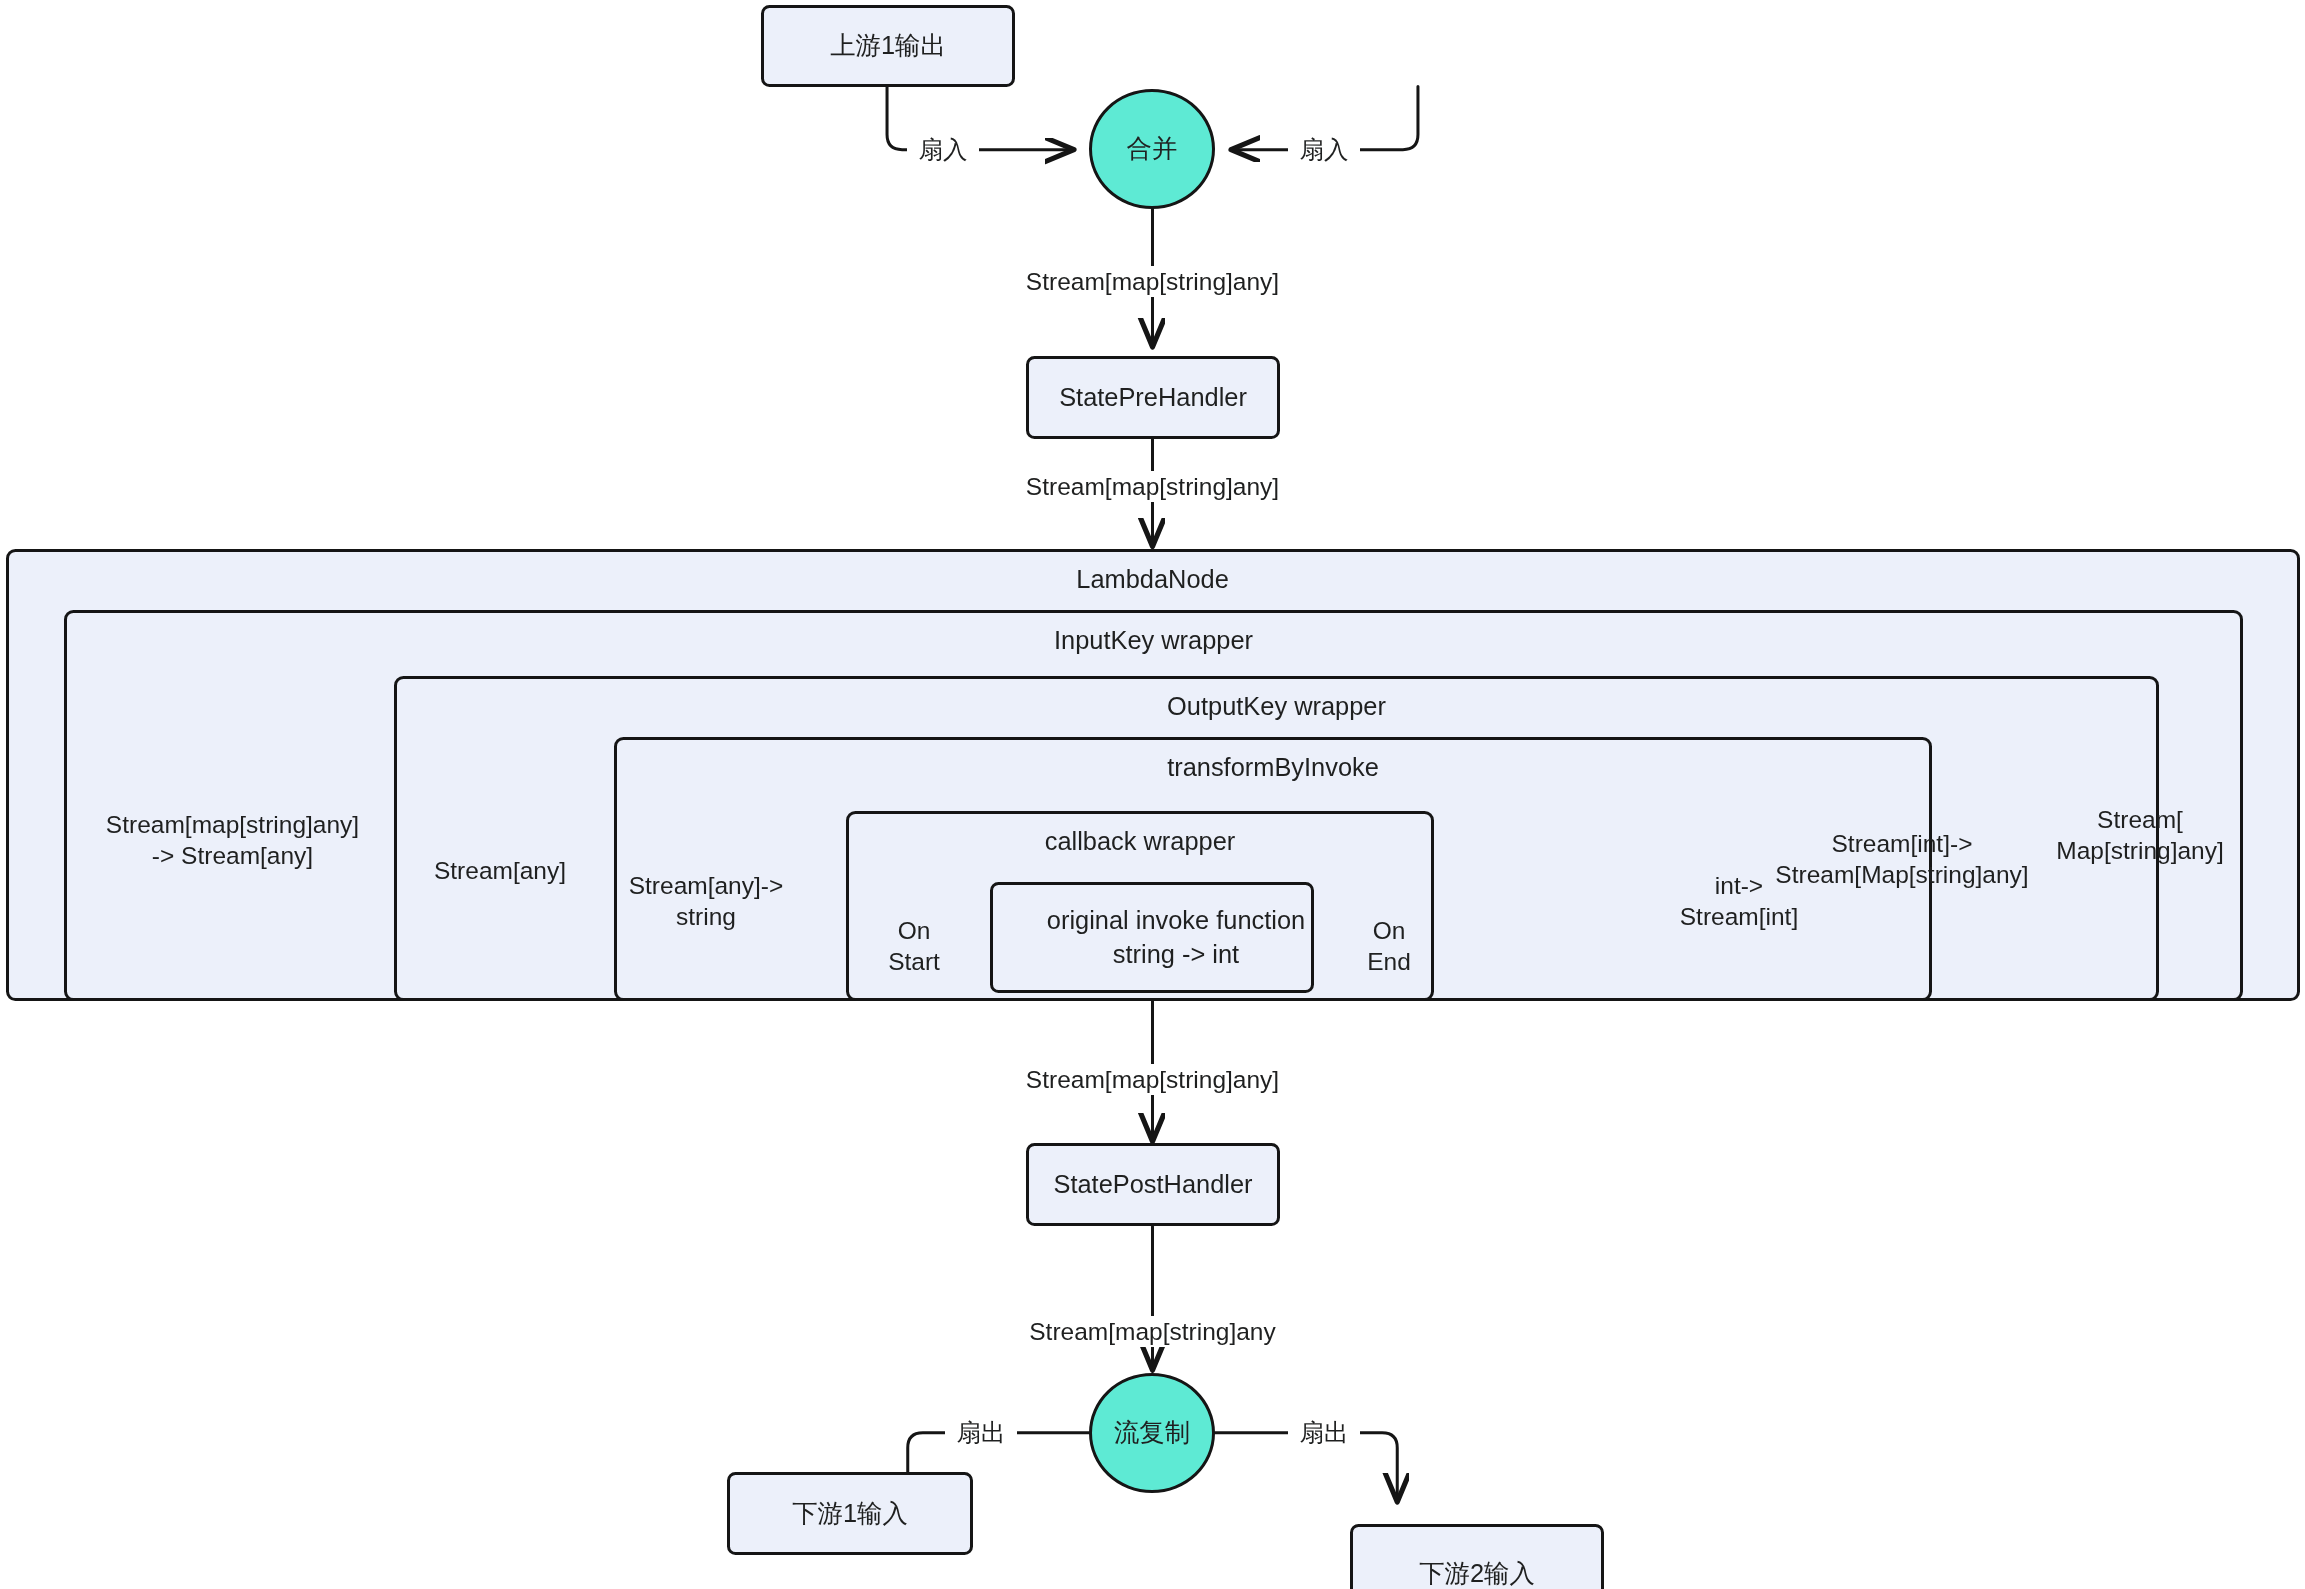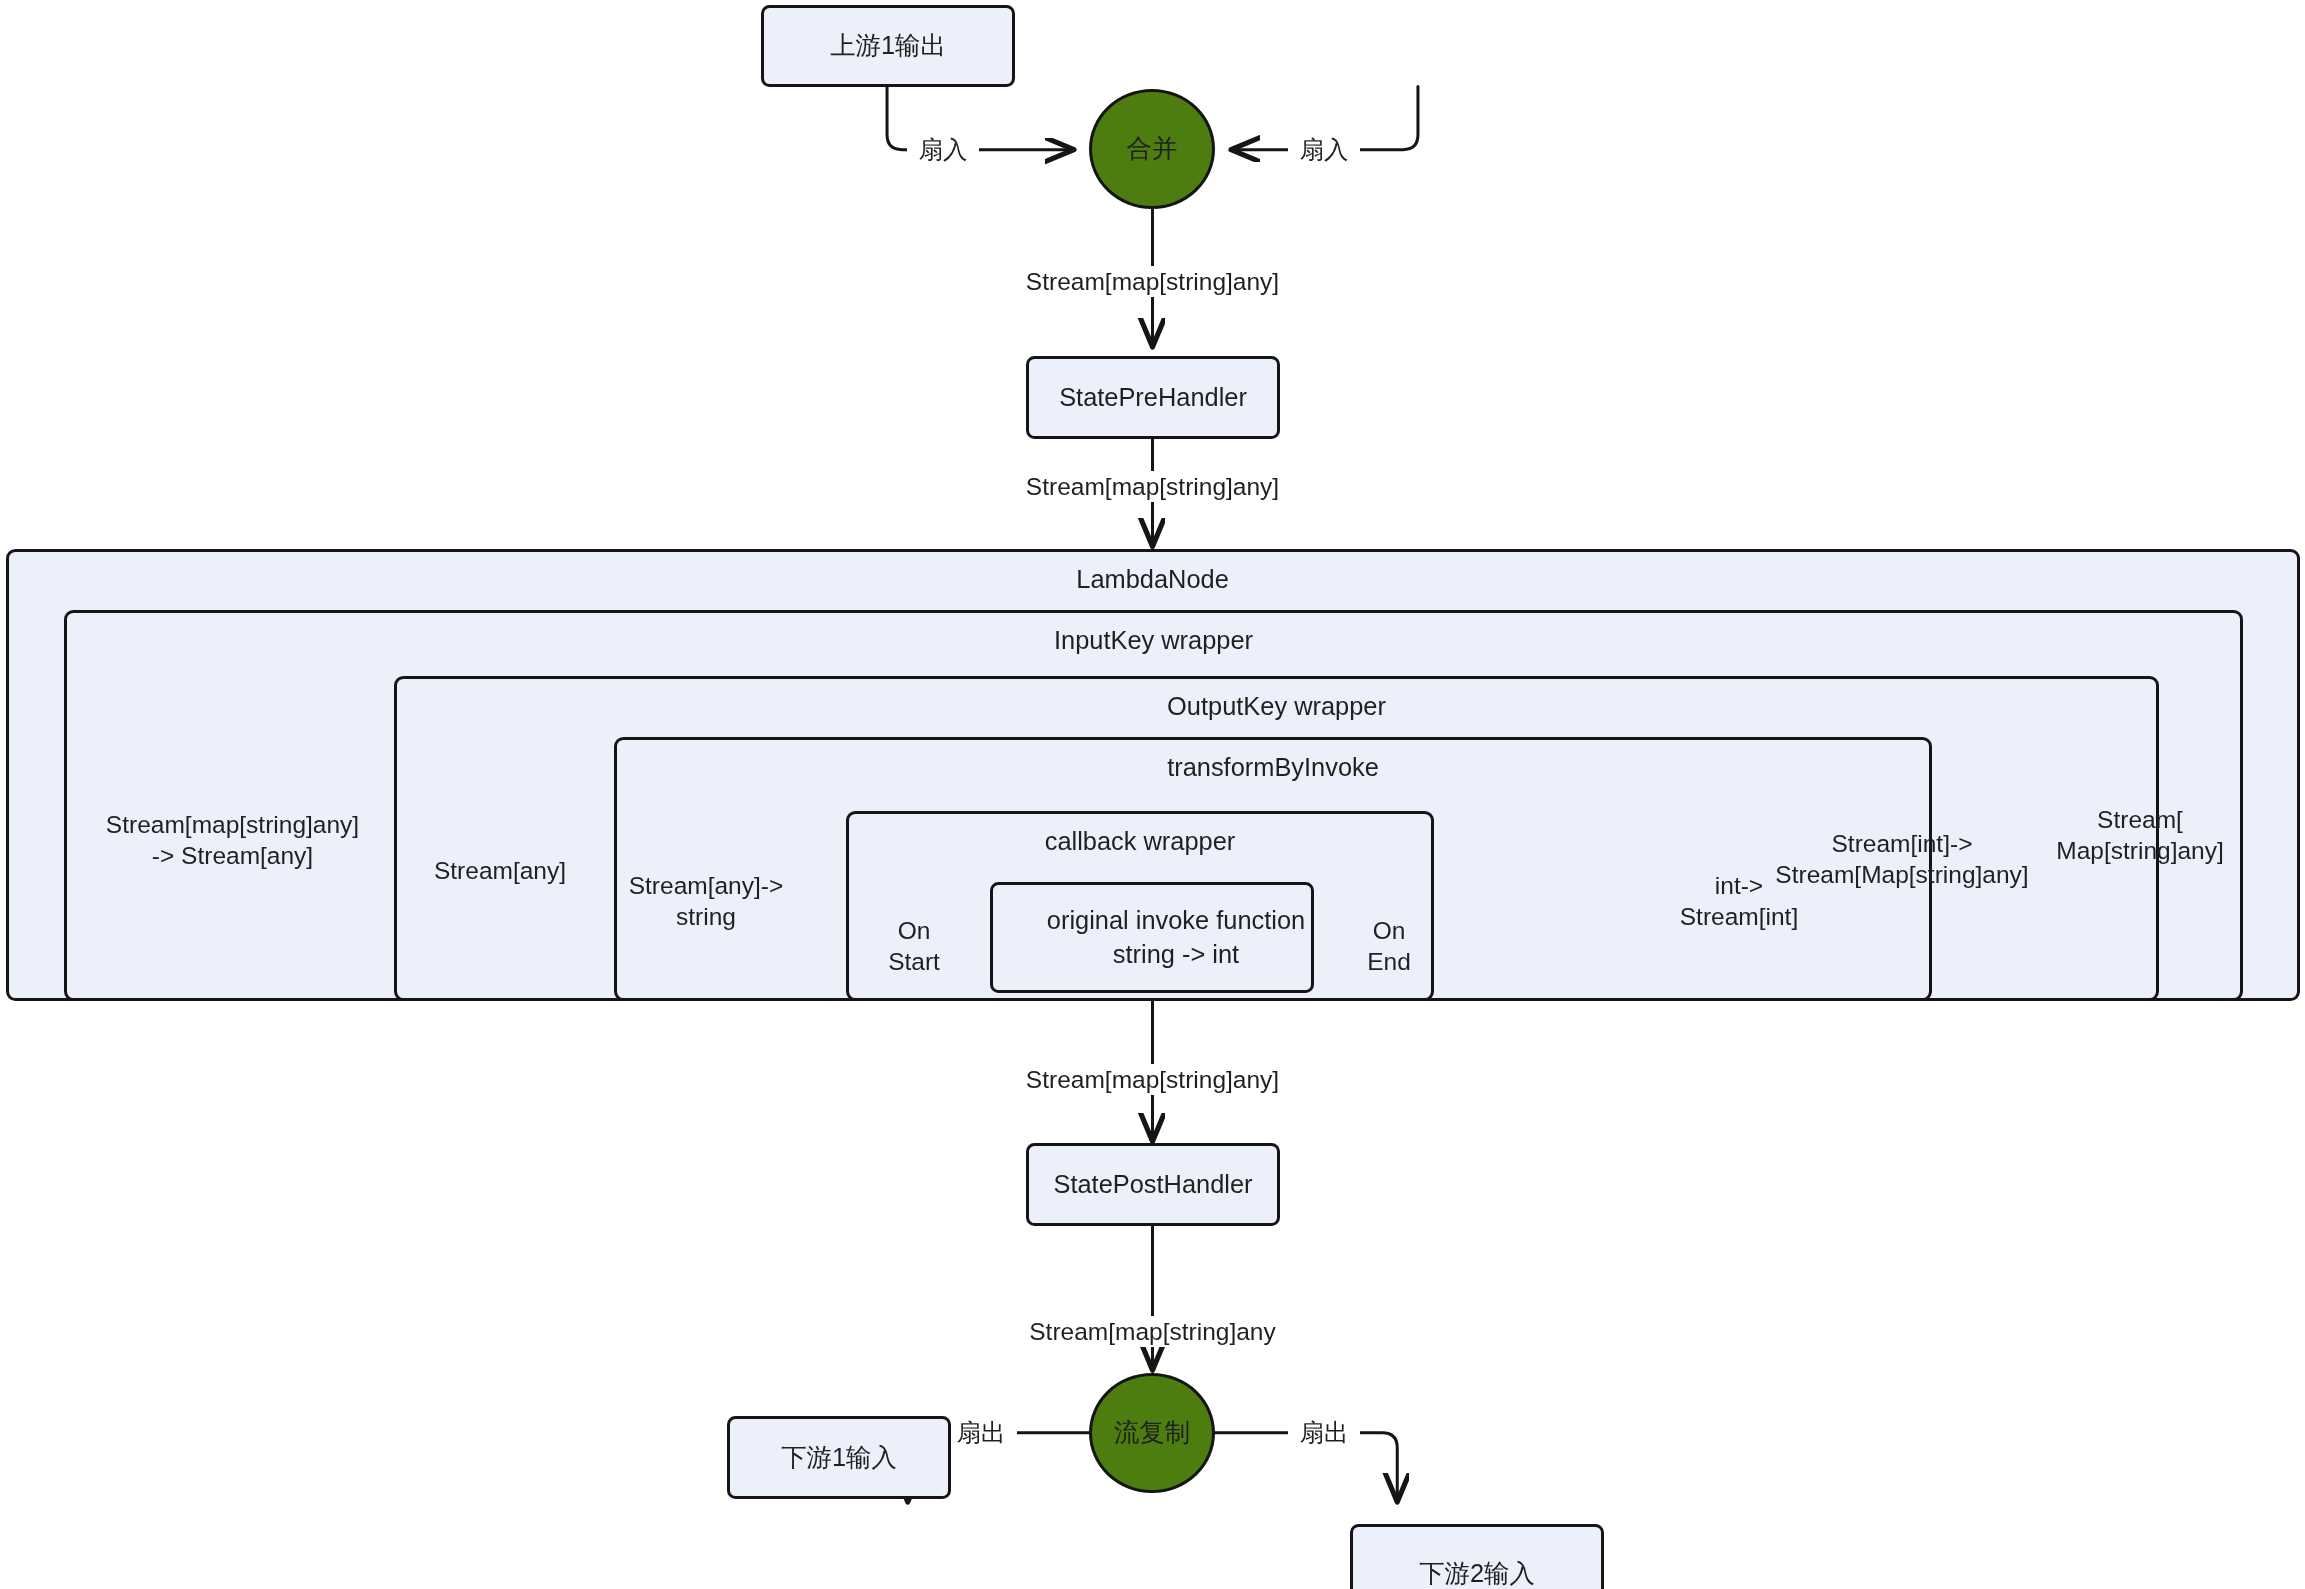--- a/index.html
+++ b/index.html
@@ -11,21 +11,21 @@
   #diagram{position:absolute;inset:0;}
   svg.layer{position:absolute;left:0;top:0;width:2305px;height:1589px;}
   .nodebox{
     position:absolute;box-sizing:border-box;
     background:#ECF0FA;border:3px solid #151515;border-radius:8.5px;
     display:flex;align-items:center;justify-content:center;
     font-size:25.4px;line-height:1.3;color:#1f2020;
   }
   .circ{
     position:absolute;box-sizing:border-box;
-    background:#4d7c0f;border:3px solid #151515;border-radius:50%;
+    background:#5eead4;border:3px solid #151515;border-radius:50%;
     display:flex;align-items:center;justify-content:center;text-align:center;
     font-size:25.4px;color:#1f2020;
   }
   .container{
     position:absolute;box-sizing:border-box;
     background:#ECF0FA;border:3px solid #151515;border-radius:9.4px;
   }
   .container > .ctitle{
     position:absolute;left:0;right:0;top:13px;text-align:center;
     font-size:25.4px;color:#1f2020;
@@ -189,21 +189,21 @@
   <div class="elabel" style="left:1016px;top:1316px;width:273px;">Stream[map[string]any</div>
 
   <div class="circ" style="left:1089px;top:1373px;width:126px;height:120px;">
     <span>流复制</span>
   </div>
 
   <div class="elabel" style="left:945px;top:1417px;width:72px;">扇出</div>
 
   <div class="elabel" style="left:1288px;top:1417px;width:72px;">扇出</div>
 
-  <div class="nodebox" style="left:727px;top:1416px;width:224px;height:83px;">
+  <div class="nodebox" style="left:727px;top:1472px;width:246px;height:83px;">
     <span>下游1输入</span>
   </div>
 
   <div class="nodebox" style="left:1350px;top:1504px;width:254px;height:100px;margin-top:20px;">
     <span>下游2输入</span>
   </div>
 
 </div>
 
 

